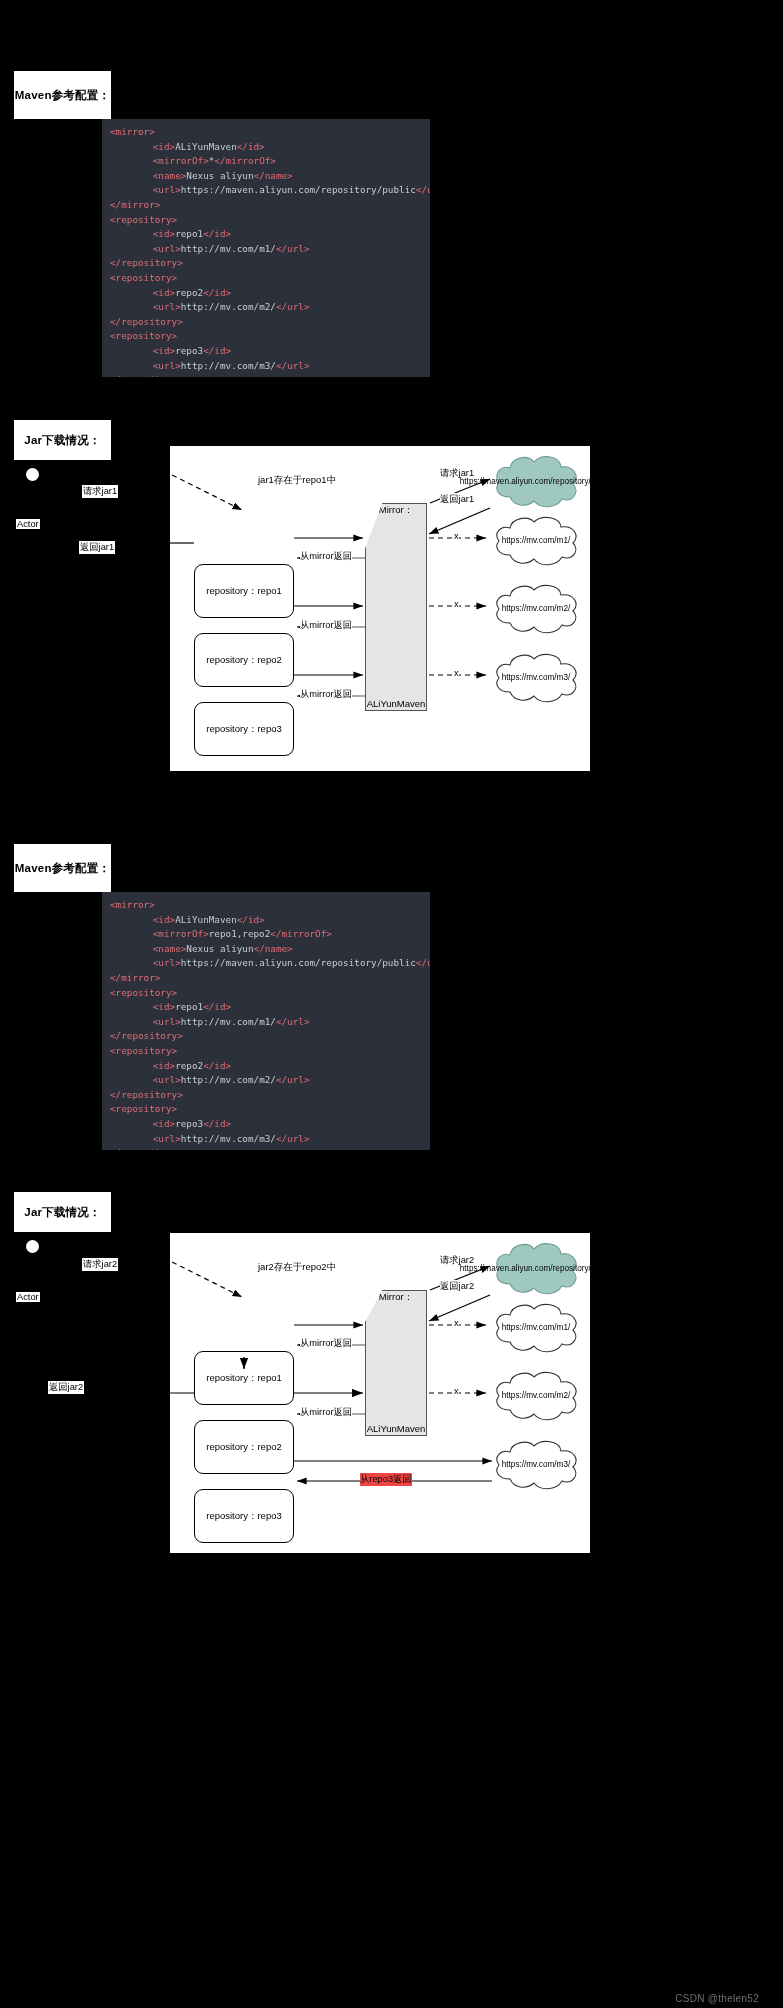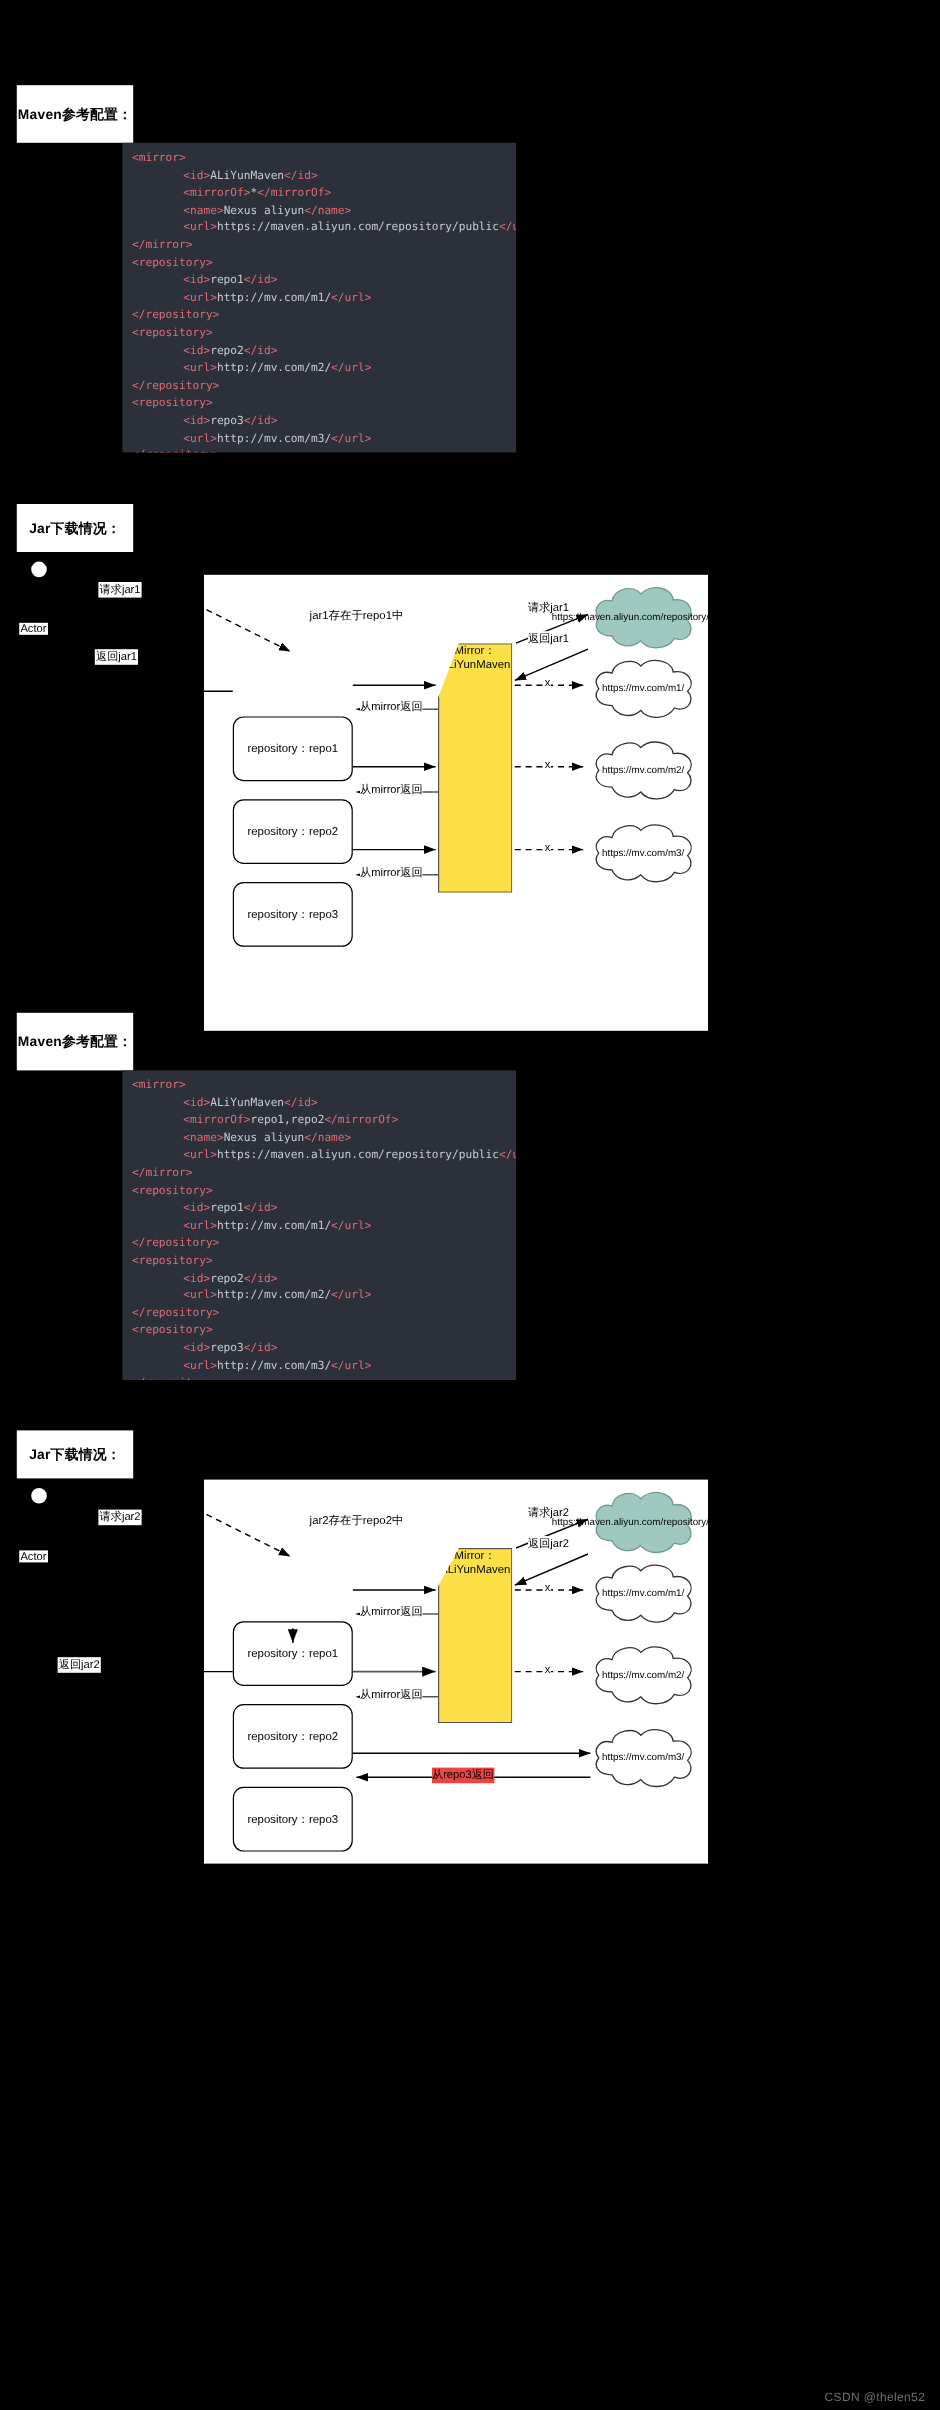--- a/index.html
+++ b/index.html
@@ -45,23 +45,23 @@
     border: 1.3px solid #000;
     border-radius: 9px;
     background: #fff;
     display: flex; align-items:center; justify-content:center;
     font-size: 9.5px; color:#000;
     white-space: nowrap;
     margin-top: 48px;
   }
   .mirror-shape {
     position: absolute;
-    background: #fde047;
+    background: #e5e5e5;
     border: 1.3px solid #555;
-    display:flex; align-items:center; justify-content:flex-start;
+    display:flex; align-items:center; justify-content:space-between;
     text-align:center;
     font-size: 9.5px; line-height: 12px; color:#000;
     clip-path: polygon(0 22%, 28% 0, 100% 0, 100% 100%, 0 100%);
   }
   .cloud {
     position: absolute;
     display:flex; align-items:center; justify-content:center;
     text-align:center;
     font-size: 8.2px; line-height: 10.5px; color:#000;
   }
@@ -83,21 +83,21 @@
     position:absolute;
     color:#000;
     font-size: 9.3px;
     white-space: nowrap;
     background: transparent;
   }
   .watermark {
     position:absolute;
     color:#6e6e6e;
     font-size:10px;
-    right:12px; bottom:4px;
+    right:24px; bottom:4px;
     letter-spacing:0.3px;
   }
   svg.overlay { position:absolute; left:0; top:0; overflow:visible; }
 </style>
 </head>
 <body>
 
 <div class="label-box" style="left:14px; top:71px; width:97px; height:48px;">
   <span>Maven参考配置：</span>
 </div>
@@ -106,21 +106,21 @@
 
 <div class="label-box" style="left:14px; top:420px; width:97px; height:40px;">
   <span>Jar下载情况：</span>
 </div>
 
 <div class="actor-dot" style="left:26px; top:468px;"></div>
 <div class="wtext" style="left:16px; top:519px;">Actor</div>
 <div class="wtext" style="left:82px; top:485px;">请求jar1</div>
 <div class="wtext" style="left:79px; top:541px;">返回jar1</div>
 
-<div class="diagram" style="left:170px; top:479px; width:420px; height:380px;">
+<div class="diagram" style="left:170px; top:446px; width:420px; height:325px;">
 
   <div class="dtext" style="left:88px; top:28px; font-size:9.5px;">jar1存在于repo1中</div>
 
   <div class="repo-box" style="left:24px; top:70px; width:100px; height:54px;">
     <span>repository：repo1</span>
   </div>
   <div class="repo-box" style="left:24px; top:139px; width:100px; height:54px;">
     <span>repository：repo2</span>
   </div>
   <div class="repo-box" style="left:24px; top:208px; width:100px; height:54px;">

